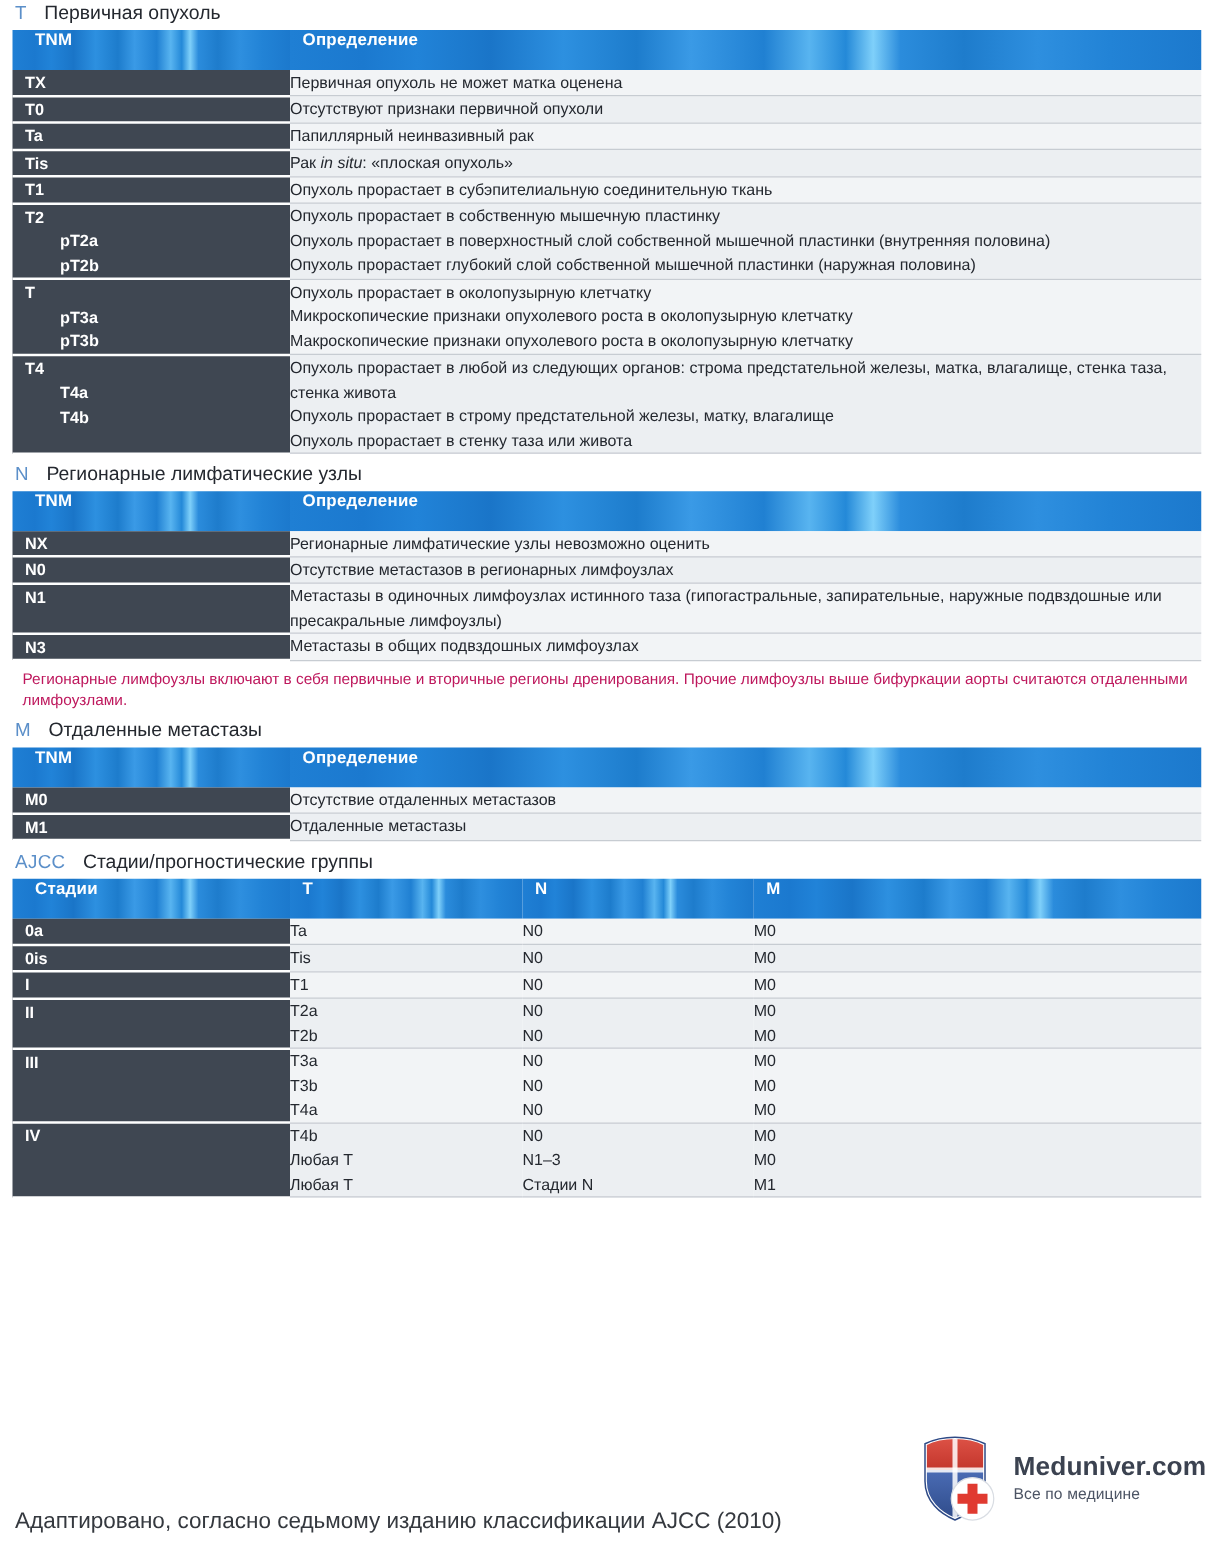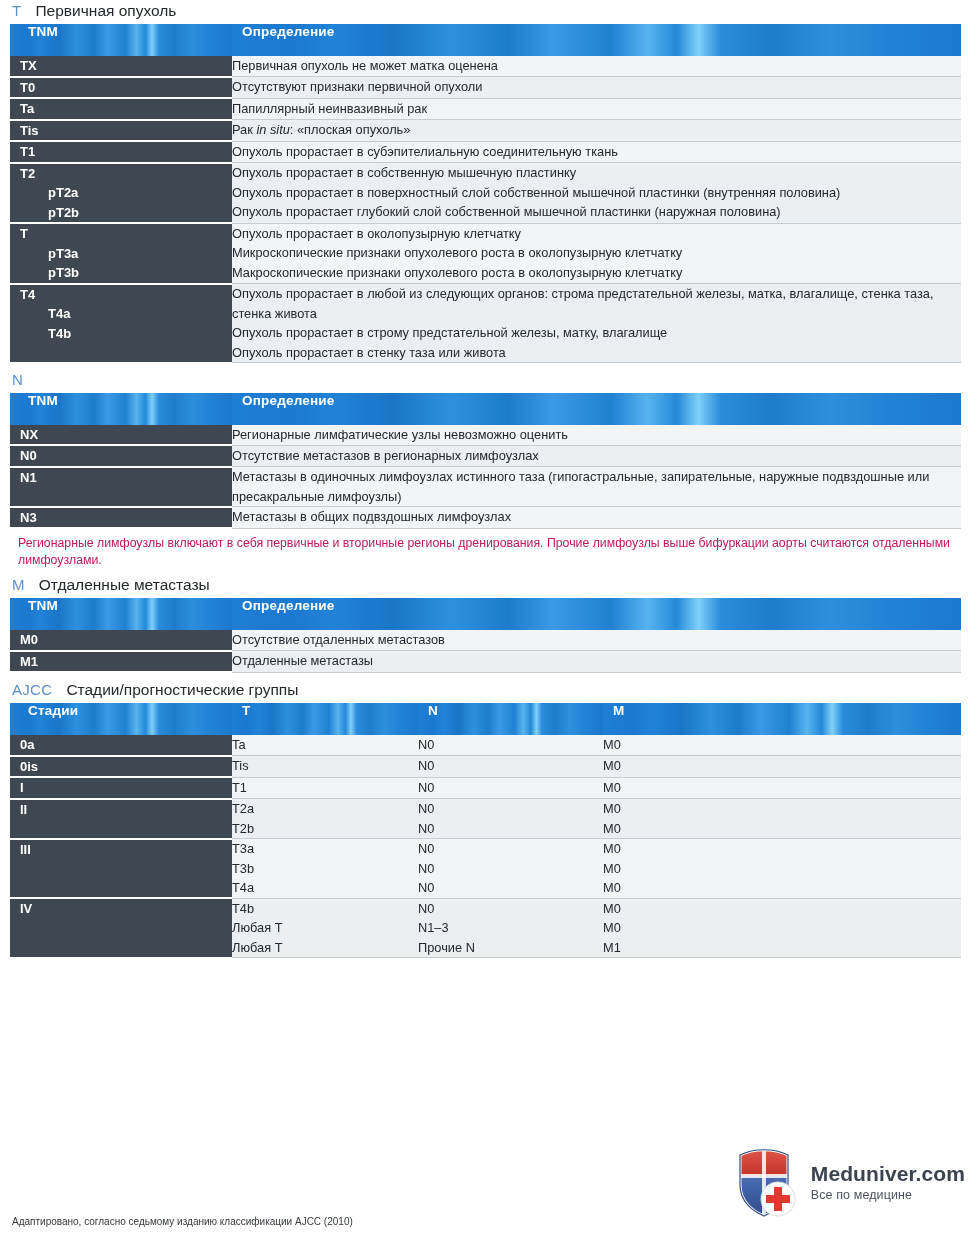--- a/index.html
+++ b/index.html
@@ -68,21 +68,21 @@
   tr.alt .st-cell{background:#eceff2;}
 
   
   .note{
     font-size:12.3px;color:#be185d;
     line-height:16.5px;margin:6px 6px 6px 8px;width:950px;
   }
   
   .footnote{
     position:absolute;left:12px;bottom:10px;
-    font-size:10px;color:#35393f;
+    font-size:18px;color:#35393f;
   }
   
   .logo{
     position:absolute;right:6px;bottom:18px;
     display:flex;align-items:center;gap:9px;
   }
   .logo-mark{position:relative;width:68px;height:74px;flex:0 0 68px;}
   .logo-txt{display:flex;flex-direction:column;line-height:1;}
   .logo-name{font-size:21px;font-weight:bold;color:#3b4250;letter-spacing:.1px;}
   .logo-sub{font-size:12.5px;color:#4c5464;margin-top:5px;letter-spacing:.1px;}
@@ -183,20 +183,21 @@
         <span class="d">Опухоль прорастает в любой из следующих органов: строма предстательной железы, матка, влагалище, стенка таза, стенка живота</span>
         <span class="d">Опухоль прорастает в строму предстательной железы, матку, влагалище</span>
         <span class="d">Опухоль прорастает в стенку таза или живота</span>
       </td>
     </tr>
   </tbody>
     </table>
 
   <div class="sec-title" style="margin-top:5px">
     <span class="sec-key">N</span>
+    <span class="sec-name">Регионарные лимфатические узлы</span>
   </div>
 
   <table class="tbl">
     <colgroup>
         <col style="width:222px">
         <col style="width:729px">
       </colgroup>
     <tbody>
         <tr class="hdr-row">
       <th class="c-key">TNM</th>
@@ -377,21 +378,21 @@
             <span class="k">IV</span>
           </td>
       <td class="st-cell">
         <span class="d">T4b</span>
         <span class="d">Любая Т</span>
         <span class="d">Любая Т</span>
       </td>
       <td class="st-cell">
         <span class="d">N0</span>
         <span class="d">N1–3</span>
-        <span class="d">Прочие N</span>
+        <span class="d">Стадии N</span>
       </td>
       <td class="st-cell">
         <span class="d">M0</span>
         <span class="d">M0</span>
         <span class="d">M1</span>
       </td>
     </tr>
   </tbody>
     </table>
 

